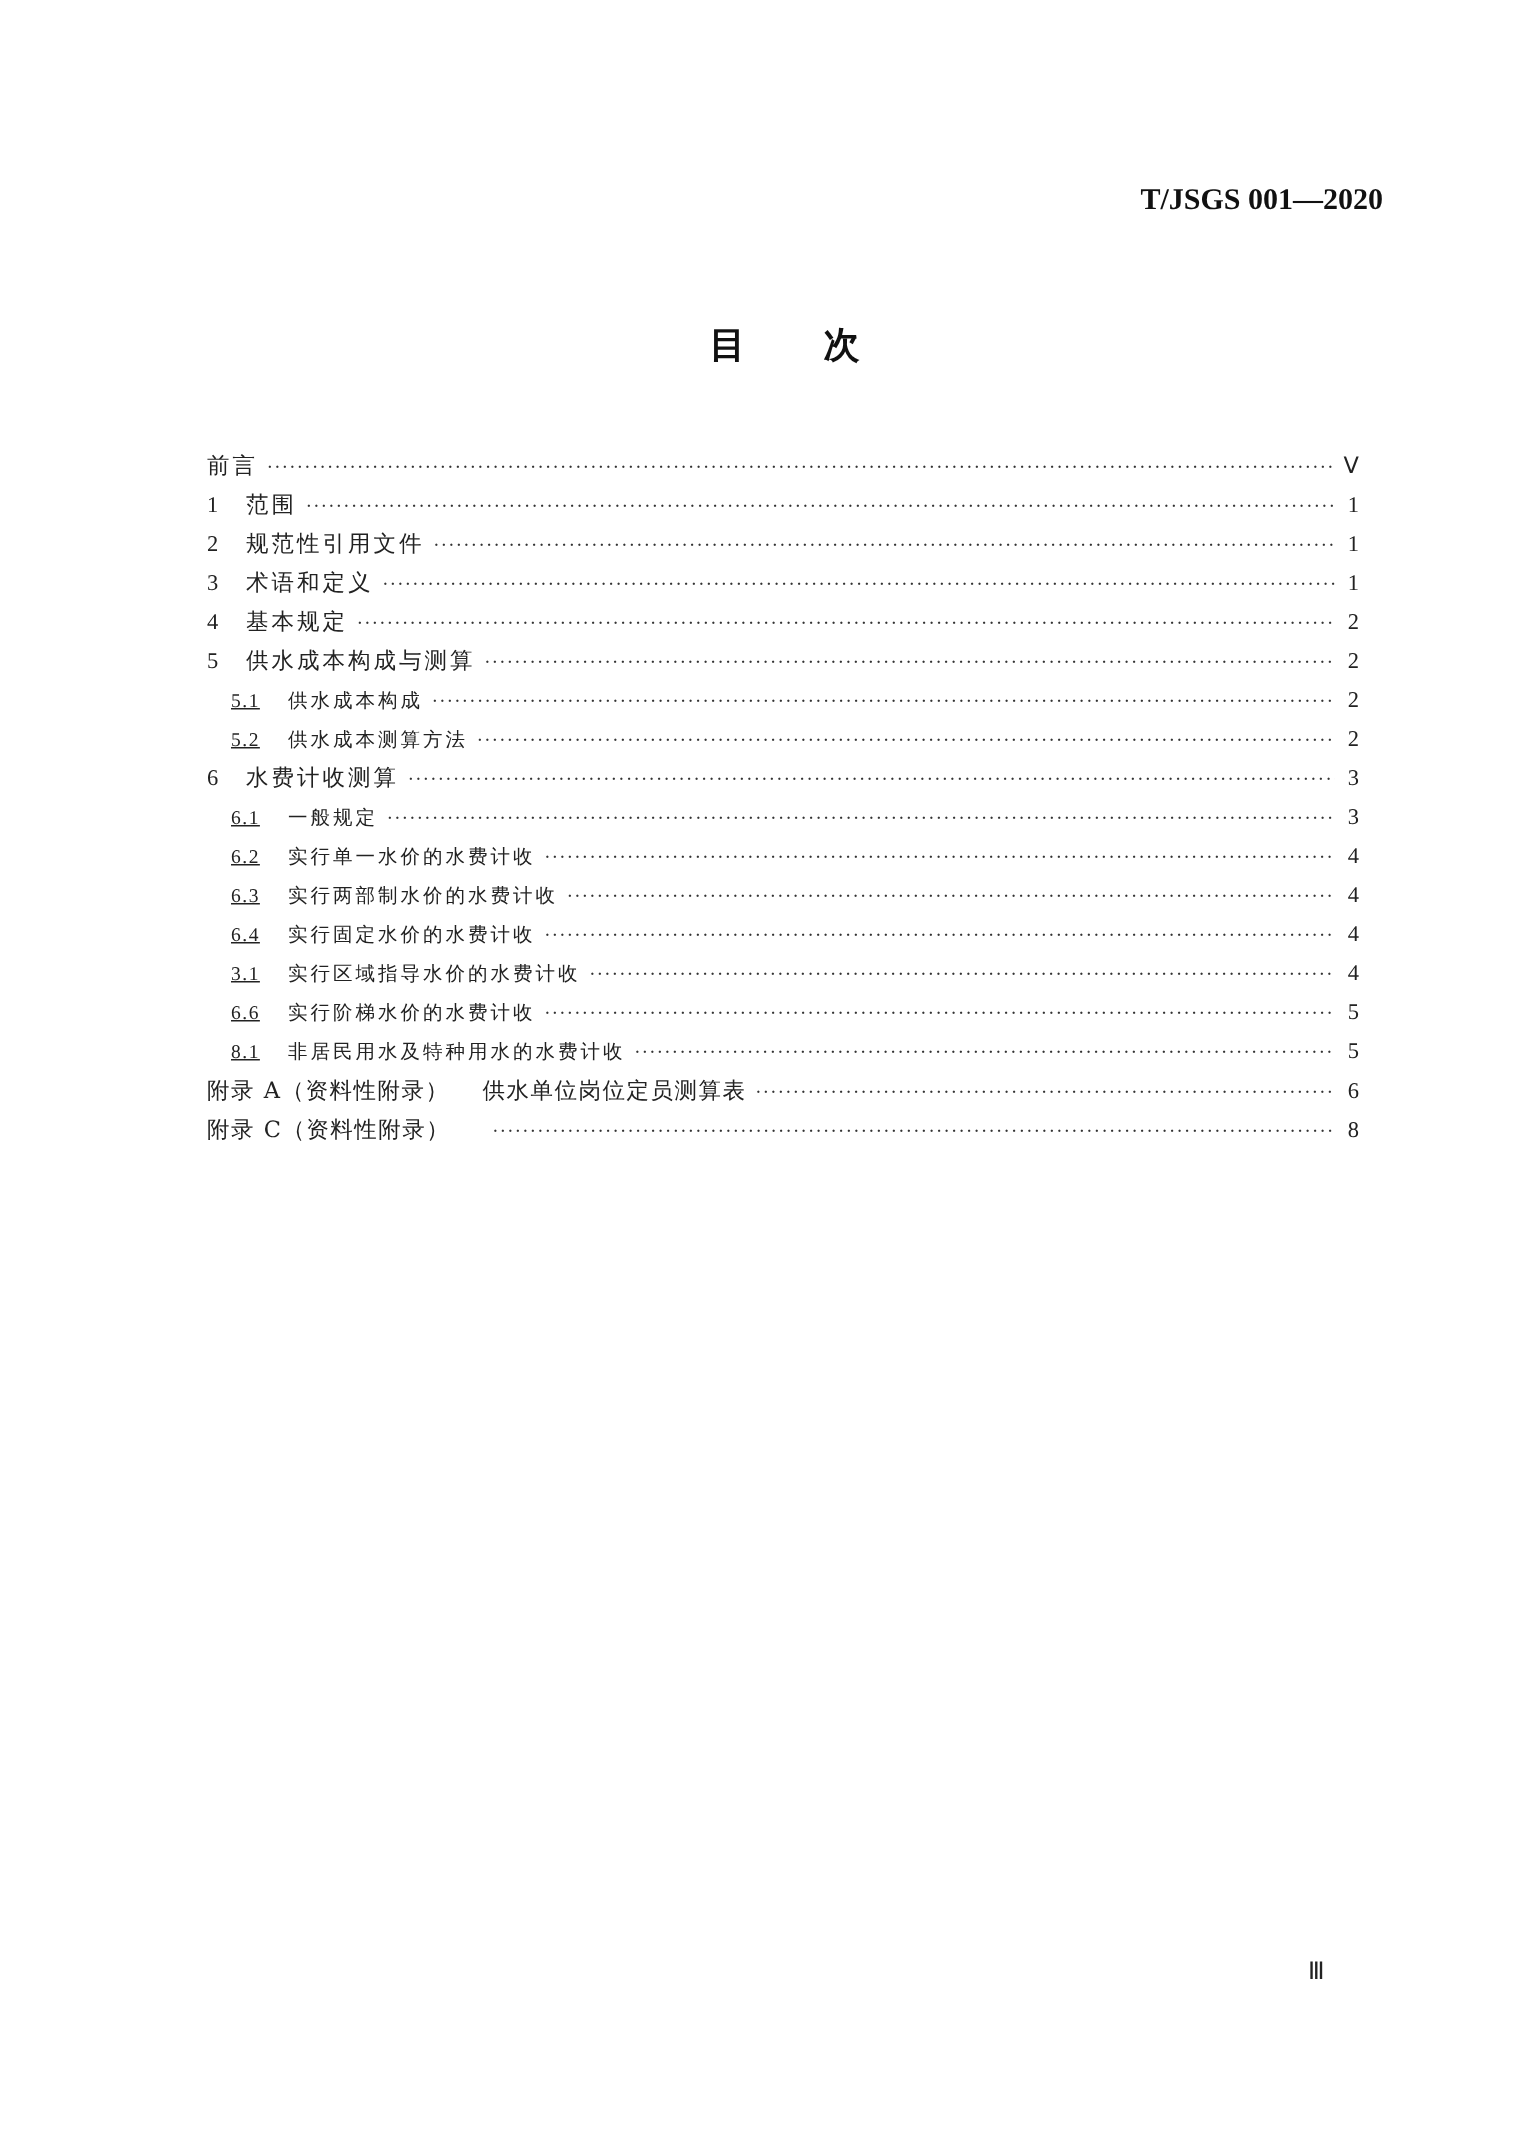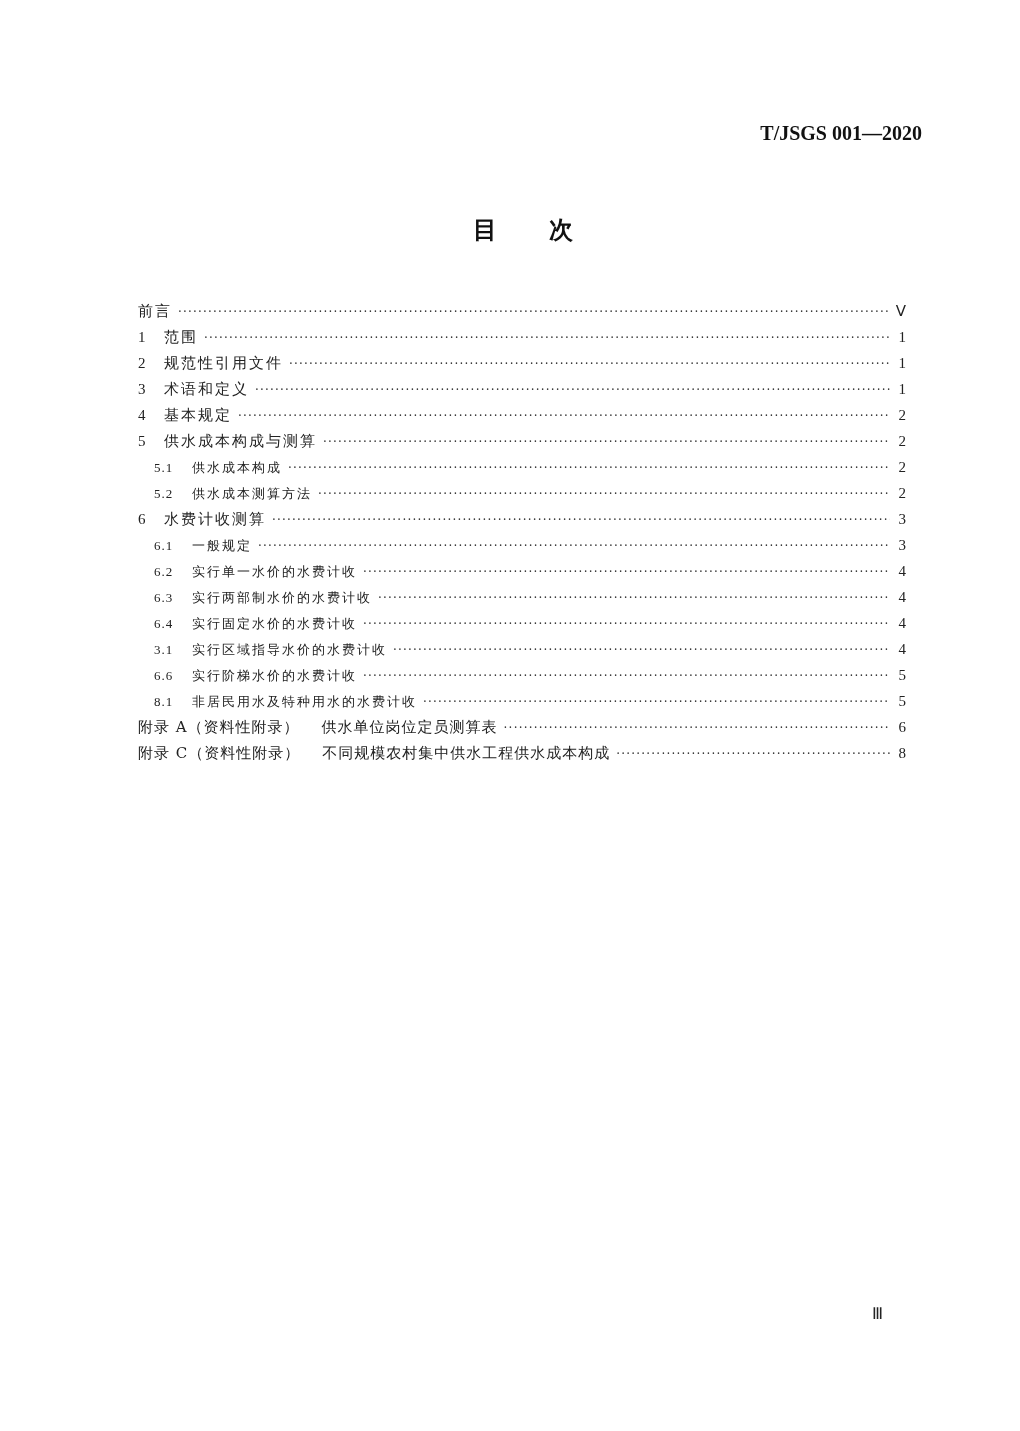--- a/index.html
+++ b/index.html
@@ -21,21 +21,21 @@
     .toc-title .gap { width: 52px; }
     .toc {
       position: absolute; left: 138px; top: 298px; width: 768px;
     }
     .row {
       display: flex; align-items: baseline; height: 26px; line-height: 26px;
       font-size: 15px; white-space: nowrap; overflow: hidden;
     }
     .row.sub { font-size: 13px; padding-left: 16px; }
     .num { display: inline-block; min-width: 26px; font-family: "Liberation Serif", serif; }
-    .row.sub .num { min-width: 38px; letter-spacing: 1px; }
+    .row.sub .num { min-width: 38px; letter-spacing: 1px; text-decoration: underline; }
     .label { letter-spacing: 2px; font-family: Liberation Serif, serif; }
     .row.app .label { letter-spacing: 1px; }
     .app-prefix { letter-spacing: 1px; margin-right: 22px; text-align: right; }
     .leader {
       flex: 1; margin: 0 6px; overflow: hidden; color: #333; font-size: 12px;
       letter-spacing: 1.2px;
     }
     .leader::before {
       content: "··························································································································································";
     }
@@ -153,19 +153,18 @@
     <span class="page">5</span>
   </div>
   <div class="row app">
     <span class="app-prefix">附录 A（资料性附录）</span>
     <span class="label">供水单位岗位定员测算表</span>
     <span class="leader"></span>
     <span class="page">6</span>
   </div>
   <div class="row app">
     <span class="app-prefix">附录 C（资料性附录）</span>
-    <span class="label">不同规模农村集中供水工程供水成本构成</span>
     <span class="leader"></span>
     <span class="page">8</span>
   </div>
 </div>
 
 <div class="footer-page">Ⅲ</div>
 
 </body></html>

